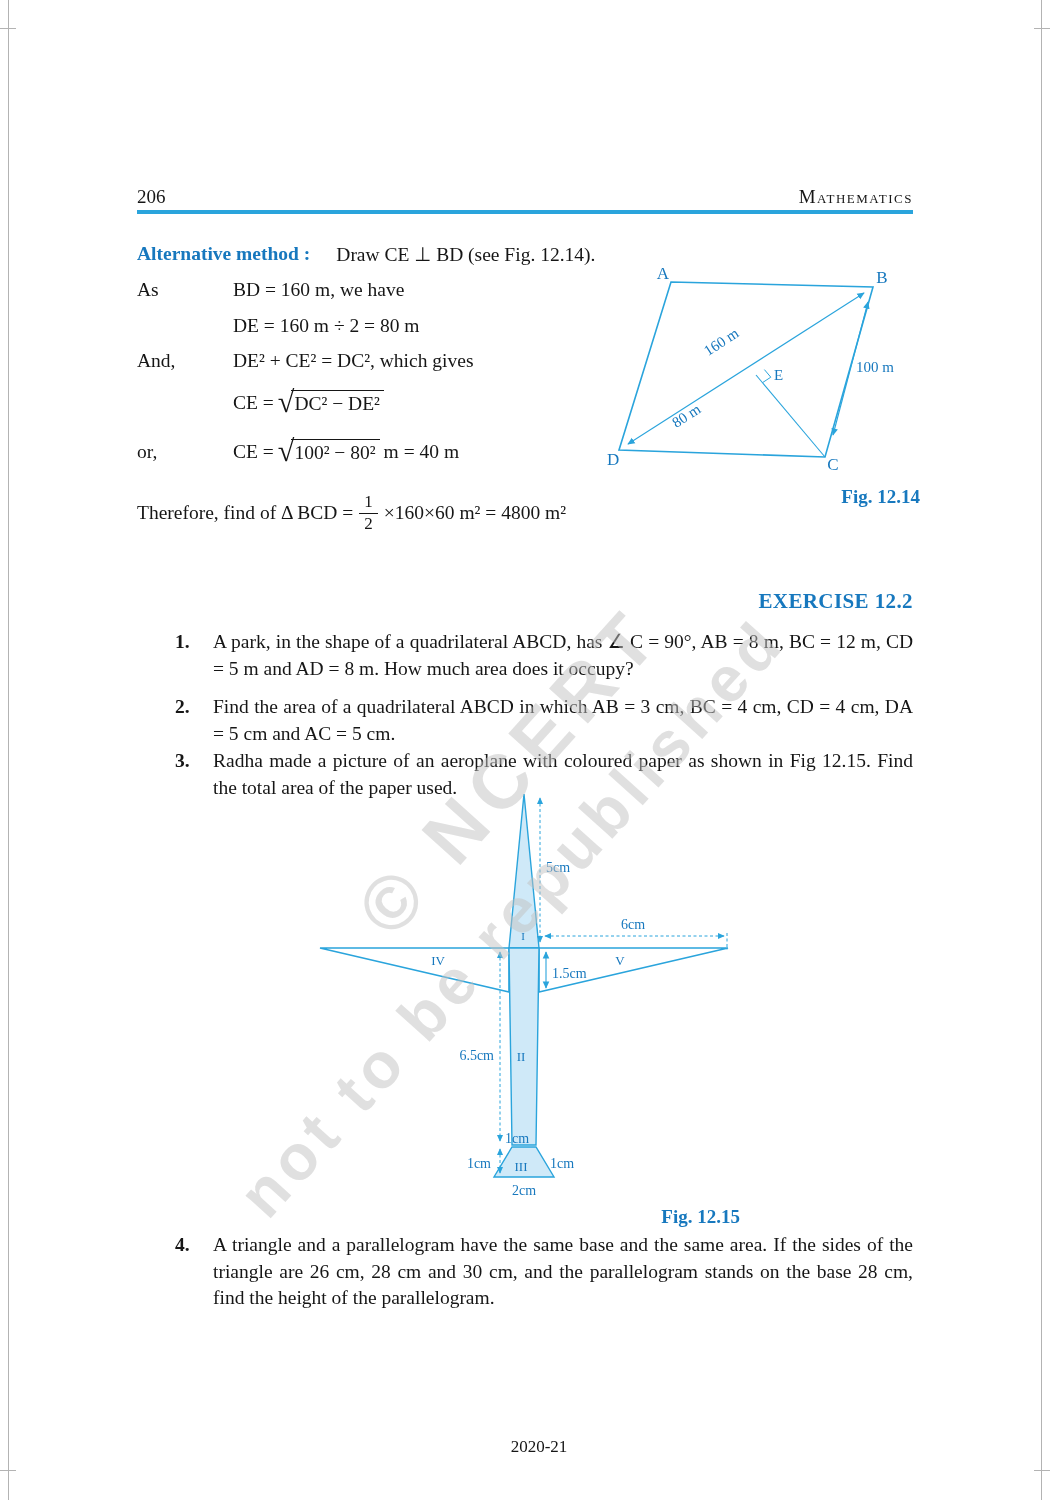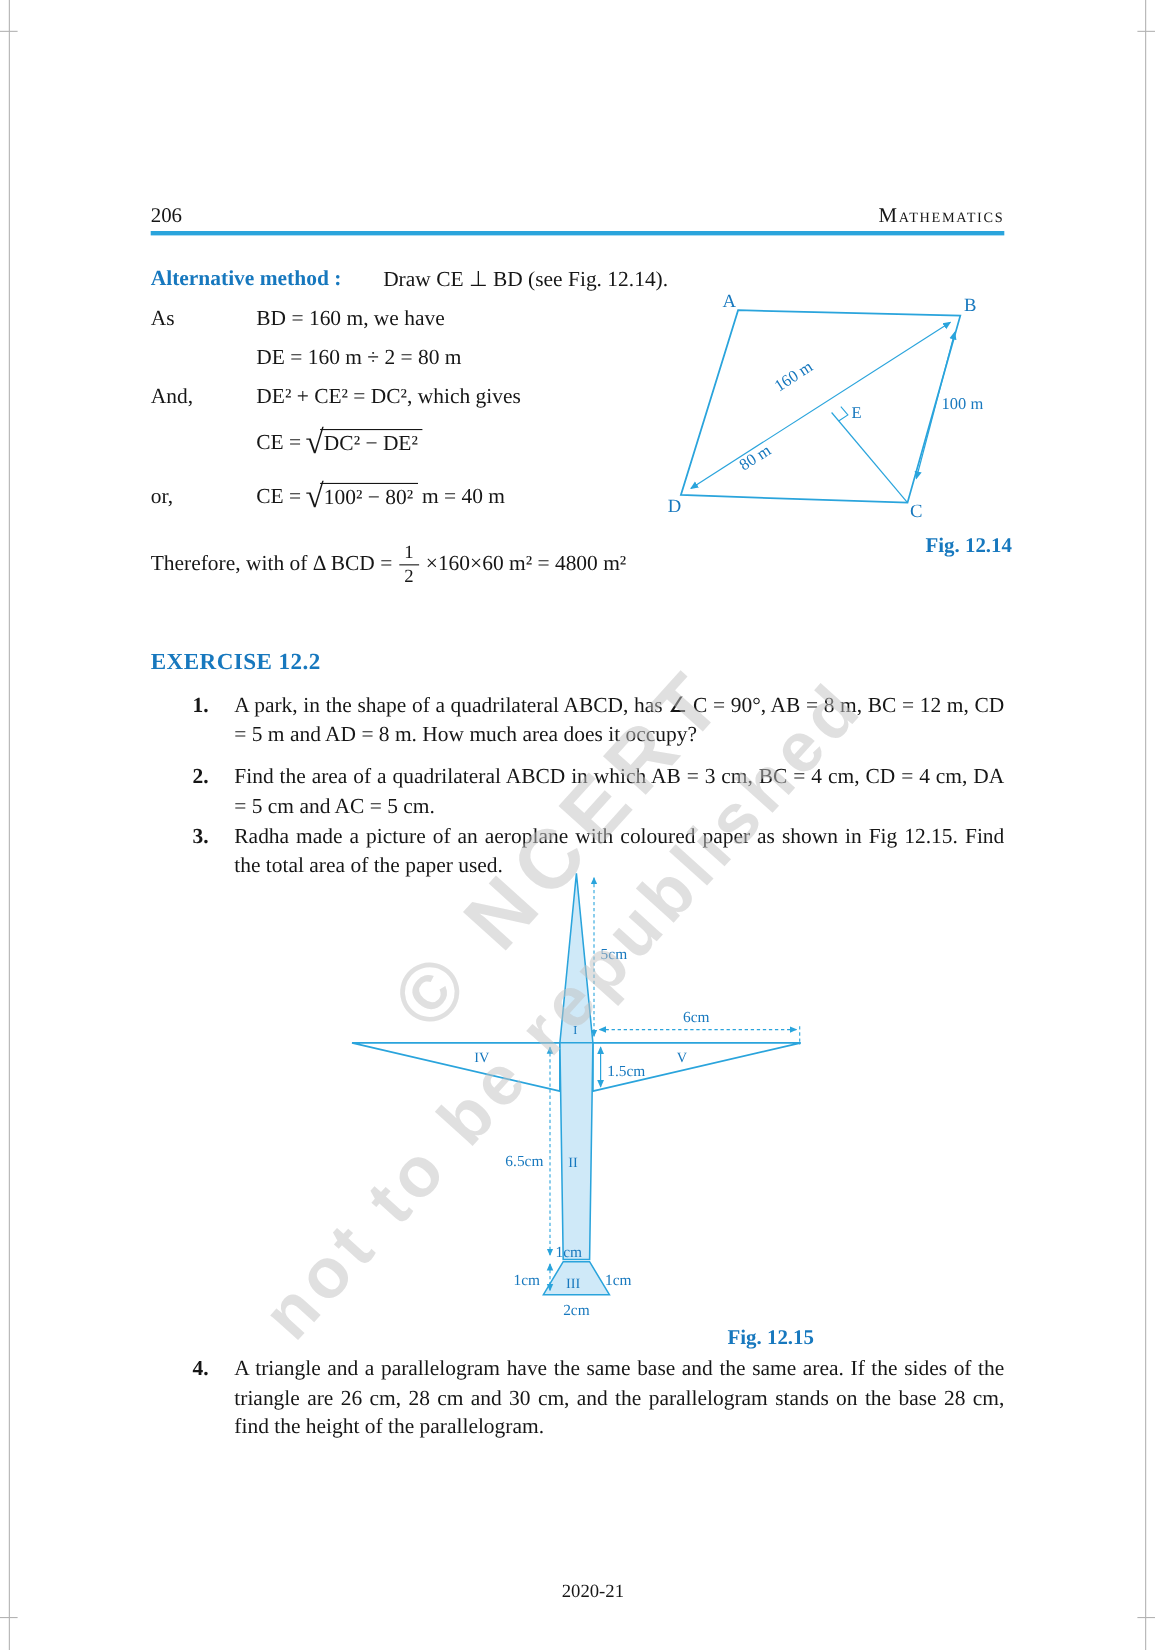--- a/index.html
+++ b/index.html
@@ -27,21 +27,21 @@
   
   .row{position:absolute;left:137px;font-size:19.5px;display:flex;align-items:center;height:34px;white-space:nowrap;}
   .row .lbl{width:96px;flex:none;}
   .tall{height:46px;}
   .sqrt{display:inline-flex;align-items:flex-start;margin:0 4px;}
   .sqrt .sign{font-size:1.55em;line-height:0.85;margin-right:-3px;}
   .sqrt .body{border-top:1.6px solid var(--ink);padding:2px 4px 0 3px;}
   .frac{display:inline-flex;flex-direction:column;align-items:center;font-size:17px;line-height:1.15;margin:0 6px;}
   .frac .fnum{border-bottom:1.5px solid var(--ink);padding:0 5px 1px;}
   
-  .ex-title{left:137px;top:589px;width:776px;text-align:left;font-size:21px;font-weight:bold;color:var(--accent);letter-spacing:.4px;}
+  .ex-title{left:137px;top:589px;width:776px;text-align:right;font-size:21px;font-weight:bold;color:var(--accent);letter-spacing:.4px;}
   .problem{position:absolute;left:175px;width:738px;display:flex;font-size:19.5px;line-height:1.36;}
   .problem .pnum{width:38px;flex:none;font-weight:bold;}
   .problem .ptext{flex:1;text-align:justify;}
   
   .figcap{position:absolute;font-weight:bold;color:var(--accent);font-size:19px;text-align:right;}
   svg text{font-family:"Liberation Serif",serif;}
   .fig-shape{fill:none;stroke:var(--line);stroke-width:1.6;}
   .fig-fill{fill:var(--fill);stroke:var(--line);stroke-width:1.4;}
   .dim{stroke:var(--line);stroke-width:1;stroke-dasharray:3 2.5;fill:none;}
   .dimsolid{stroke:var(--line);stroke-width:1.1;fill:none;}
@@ -67,21 +67,21 @@
 <div class="tick" style="left:1034px;top:28px"></div>
 <div class="tick" style="left:0;top:1470px"></div>
 <div class="tick" style="left:1034px;top:1470px"></div>
 
 <div class="abs hdr-num">206</div>
 <div class="abs hdr-subject">Mathematics</div>
 <div class="abs hdr-rule"></div>
 
 <div class="row" style="top:237px">
   <span class="blue-bold">Alternative method :</span>
-  <span style="margin-left:38px">Draw CE ⊥ BD (see Fig. 12.14).</span>
+  <span style="margin-left:26px">Draw CE ⊥ BD (see Fig. 12.14).</span>
 </div>
 
 <div class="row" style="top:273px">
   <span class="lbl">As</span>
   <span>BD = 160 m, we have</span>
 </div>
 
 <div class="row" style="left:233px;top:309px">
   <span>DE = 160 m ÷ 2 = 80 m</span>
 </div>
@@ -103,21 +103,21 @@
   <span class="lbl">or,</span>
   <span>CE =</span>
   <span class="sqrt">
     <span class="sign">√</span>
     <span class="body">100² − 80²</span>
   </span>
   <span>m = 40 m</span>
 </div>
 
 <div class="row tall" style="top:490px">
-  <span>Therefore, with of Δ BCD =</span>
+  <span>Therefore, find of Δ BCD =</span>
   <span class="frac">
     <span class="fnum">1</span>
     <span class="fden">2</span>
   </span>
   <span>×160×60 m² = 4800 m²</span>
 </div>
 
 <svg class="abs" style="left:606px;top:267px" width="314" height="210" viewBox="0 0 314 210">
   <defs>
     <marker id="ar1" viewBox="0 0 10 10" refX="8" refY="5" markerWidth="7.5" markerHeight="7.5" orient="auto-start-reverse">

